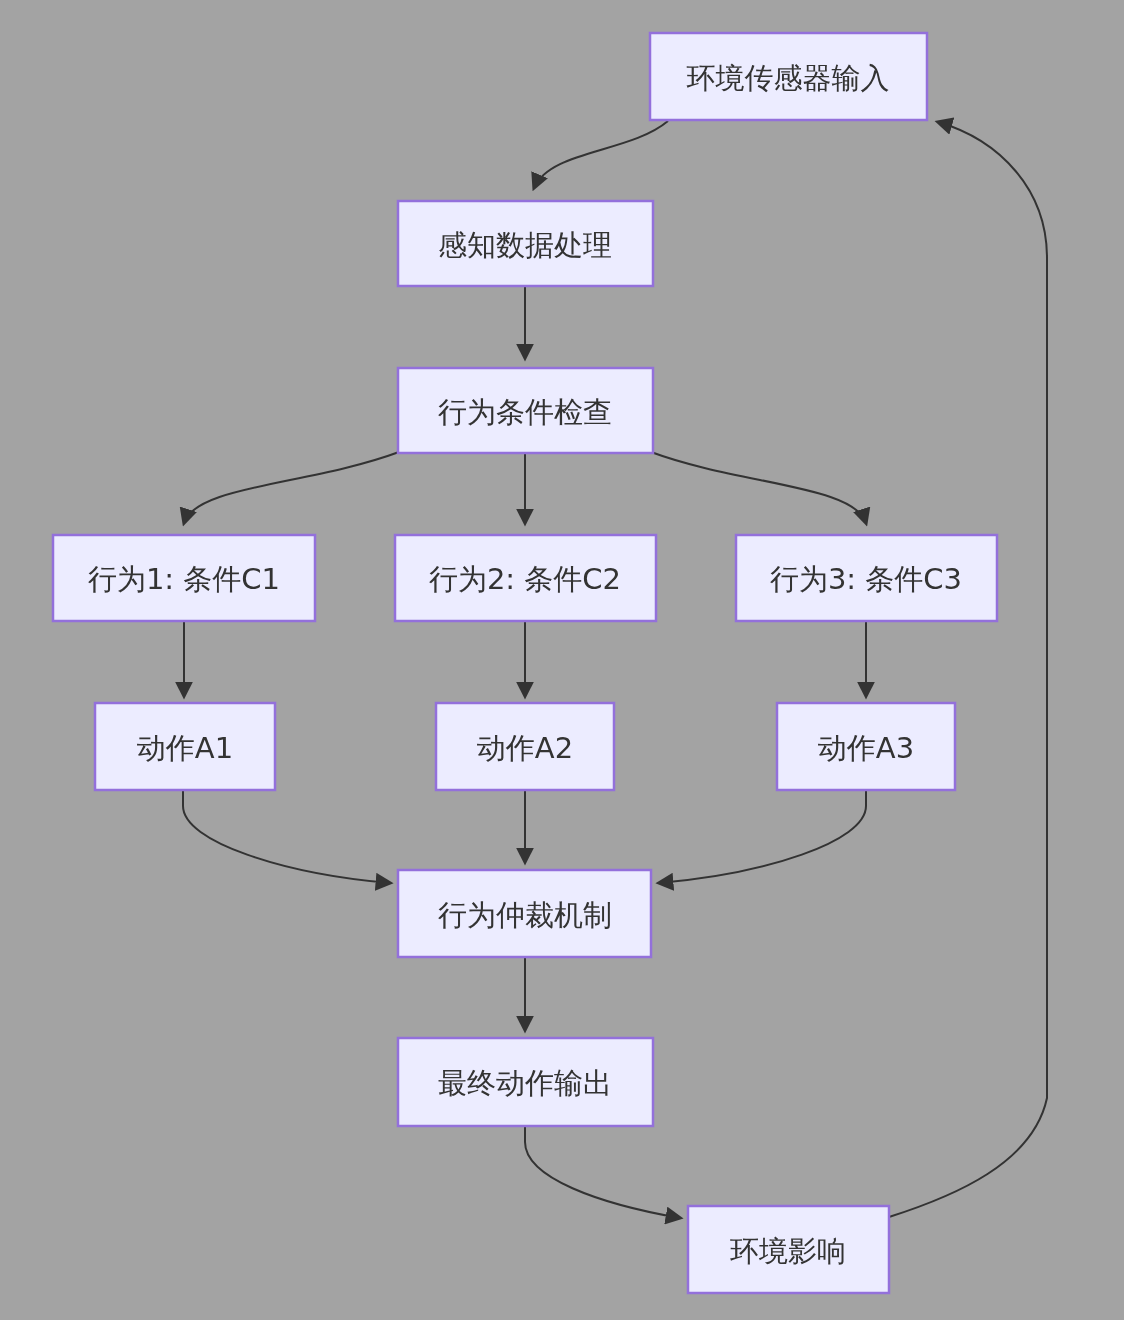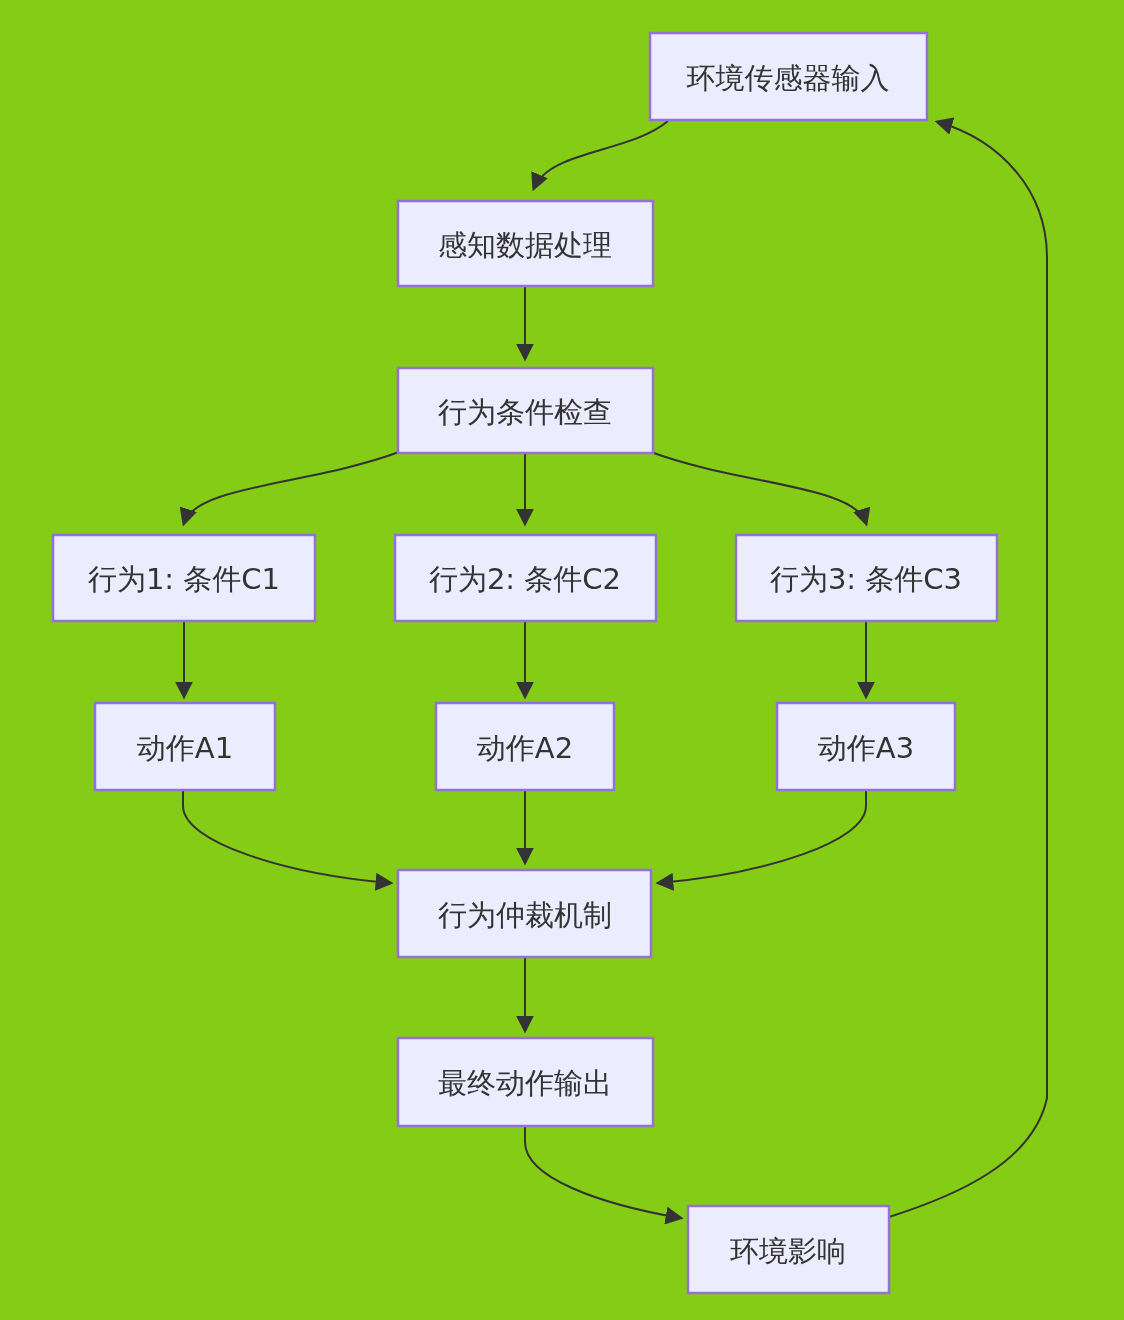--- a/index.html
+++ b/index.html
@@ -4,21 +4,21 @@
 <style>
   html, body {
     margin: 0;
     padding: 0;
     background: #ffffff;
   }
   .canvas {
     width: 1124px;
     height: 1320px;
     position: relative;
-    background: #84cc16;
+    background: #a3a3a3;
   }
   svg { display: block; }
   .node-rect {
     fill: #ECECFF;
     stroke: #9370DB;
     stroke-width: 2.5;
   }
   .node-label {
     font-family: "DejaVu Sans", "Liberation Sans", sans-serif;
     font-size: 29px;

